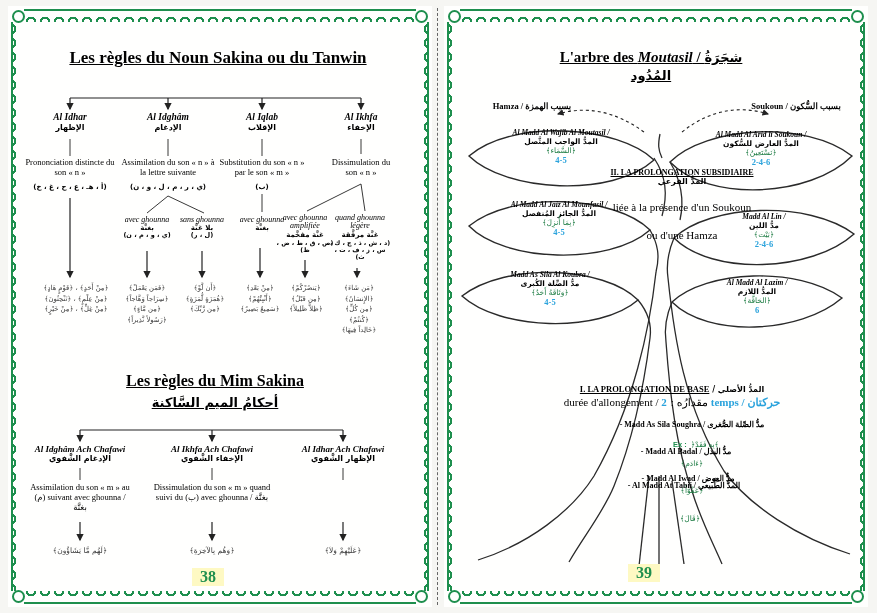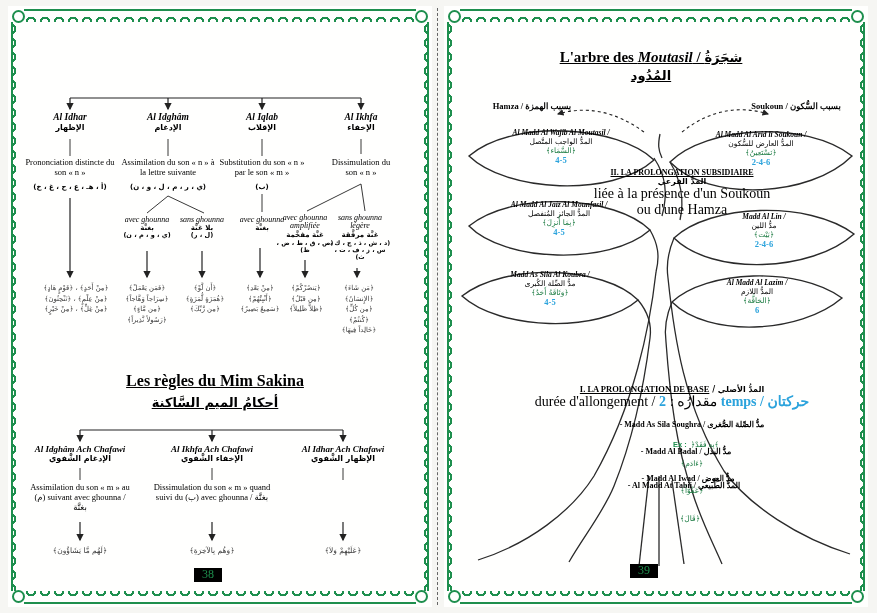--- a/index.html
+++ b/index.html
@@ -26,29 +26,29 @@
   .title-fr{font-weight:bold;font-size:17px;text-decoration:underline;white-space:nowrap;}
   .title-ar{font-family:"DejaVu Sans",sans-serif;font-weight:bold;font-size:13px;text-decoration:underline;white-space:nowrap;direction:rtl;}
   .bh{font-weight:bold;font-style:italic;font-size:9.5px;white-space:nowrap;}
   .ar{font-family:"DejaVu Sans",sans-serif;direction:rtl;}
   .bh-ar{font-size:8px;font-weight:bold;}
   .desc{font-size:8.5px;}
   .letters{font-family:"DejaVu Sans",sans-serif;font-weight:bold;font-size:7px;direction:rtl;}
   .sub-fr{font-style:italic;font-size:8px;line-height:1.05;text-align:center;}
   .sub-ar{font-family:"DejaVu Sans",sans-serif;font-weight:bold;font-size:7px;direction:rtl;}
   .ex{font-family:"DejaVu Sans",sans-serif;font-size:6.8px;color:#3a3a3a;white-space:nowrap;line-height:1.55;direction:rtl;}
-  .pageno{font-weight:normal;font-size:12px;color:#1e8f4e;background:#000000;padding:0 8px;}
+  .pageno{font-weight:bold;font-size:16px;color:#1e8f4e;background:#fef9c3;padding:0 8px;}
   .leaf-txt{position:absolute;transform:translateX(-50%);text-align:center;width:110px;line-height:1.2;}
   .leaf-fr{font-weight:bold;font-style:italic;font-size:7.5px;}
-  .leaf-ar{font-family:"DejaVu Sans",sans-serif;font-weight:normal;font-size:7.5px;direction:rtl;}
+  .leaf-ar{font-family:"DejaVu Sans",sans-serif;font-weight:bold;font-size:7.5px;direction:rtl;}
   .leaf-ex{font-family:"DejaVu Sans",sans-serif;font-size:7.5px;color:#1a7a40;direction:rtl;}
   .leaf-dur{font-weight:bold;font-size:8.5px;color:#2ba3dc;}
   .sec-h{font-weight:bold;font-size:8.5px;text-decoration:underline;white-space:nowrap;}
   .sec-h-ar{font-family:"DejaVu Sans",sans-serif;font-weight:bold;font-size:8px;text-decoration:none;}
-  .sec-line{font-size:14px;white-space:nowrap;}
+  .sec-line{font-size:11px;white-space:nowrap;margin-top:15px;}
   .blue{color:#2ba3dc;font-weight:bold;}
   .item{font-size:8px;font-weight:bold;white-space:nowrap;}
   .item-ex{font-family:Liberation Serif, serif;font-size:7.5px;color:#1a7a40;direction:rtl;}
   .exfx{color:#1e8f4e;font-weight:bold;font-size:7.5px;font-family:Liberation Sans, sans-serif;}
   .top-lab{font-weight:bold;font-size:8.5px;white-space:nowrap;}
 </style>
 </head>
 <body>
 
 <div class="page" style="left:8px;">
@@ -96,20 +96,21 @@
       <path d="M335,424 V435" marker-end="url(#arr)"></path>
       <path d="M72,462 V474" stroke-width="0.9"></path>
       <path d="M204,462 V474" stroke-width="0.9"></path>
       <path d="M335,462 V474" stroke-width="0.9"></path>
       <path d="M72,516 V534" marker-end="url(#arr)"></path>
       <path d="M204,516 V534" marker-end="url(#arr)"></path>
       <path d="M335,516 V534" marker-end="url(#arr)"></path>
     </g>
   </svg>
 
+  <div class="c title-fr" style="left:210px;top:42px">Les règles du Noun Sakina ou du Tanwin</div>
 
   <div class="c" style="left:62px;top:106px">
     <div class="bh">Al Idhar</div>
     <div class="bh-ar ar">الإظهار</div>
   </div>
   <div class="c" style="left:160px;top:106px">
     <div class="bh">Al Idghâm</div>
     <div class="bh-ar ar">الإدغام</div>
   </div>
   <div class="c" style="left:254px;top:106px">
@@ -142,21 +143,21 @@
   <div class="c" style="left:254px;top:210px;width:60px">
     <div class="sub-fr">avec ghounna</div>
     <div class="sub-ar">بغنَّة</div>
   </div>
   <div class="c" style="left:297px;top:208px;width:58px">
     <div class="sub-fr">avec ghounna amplifiée</div>
     <div class="sub-ar">غنَّة مفخَّمة</div>
     <div class="letters" style="font-size:6.3px">(ص ، ق ، ط ، ض ، ظ)</div>
   </div>
   <div class="c" style="left:352px;top:208px;width:62px">
-    <div class="sub-fr">sans ghounna légère</div>
+    <div class="sub-fr">quand ghounna légère</div>
     <div class="sub-ar">غنَّة مرقَّقة</div>
     <div class="letters" style="font-size:6.3px">(د ، ش ، ذ ، ج ، ك ، س ، ز ، ف ، ت ، ث)</div>
   </div>
 
   <div class="c" style="left:68px;top:277px;width:108px">
     <div class="ex">﴿مِنْ أَحَدٍ﴾ ، ﴿قَوْمٍ هَادٍ﴾</div>
     <div class="ex">﴿مِنْ عِلْمٍ﴾ ، ﴿تَنْحِتُونَ﴾</div>
     <div class="ex">﴿مِنْ غِلٍّ﴾ ، ﴿مِنْ خَيْرٍ﴾</div>
   </div>
   <div class="c" style="left:139px;top:277px;width:80px">

